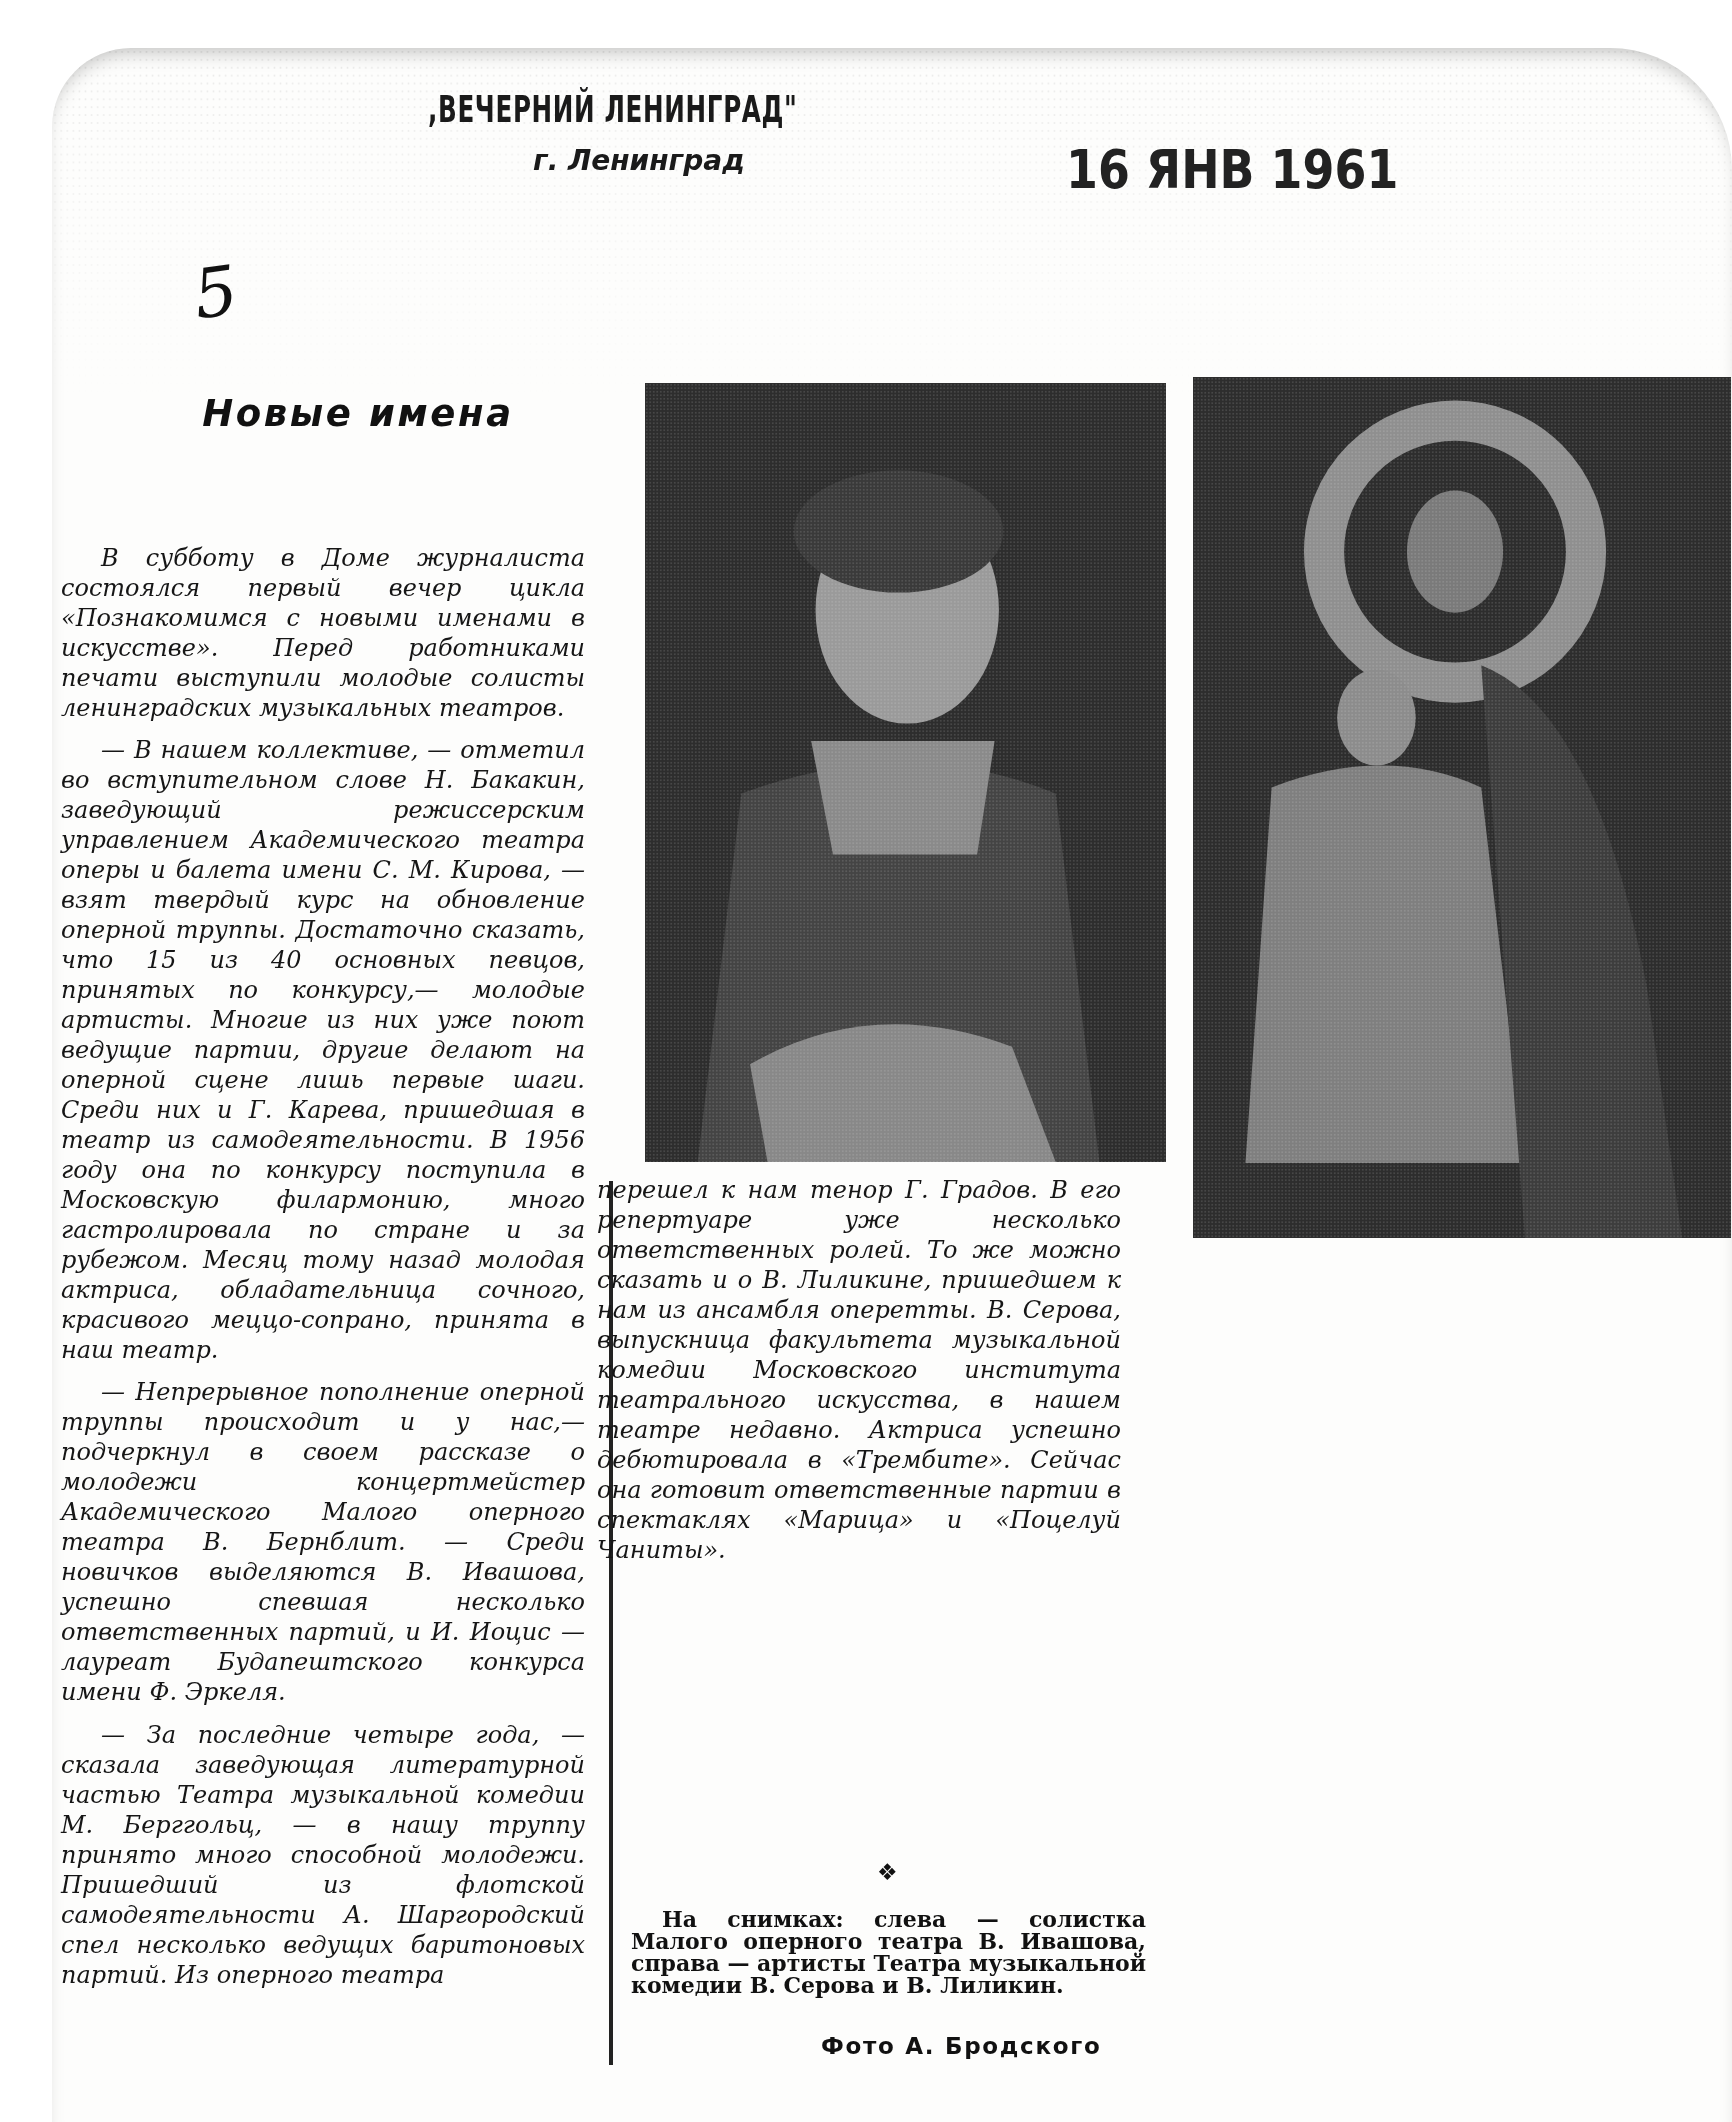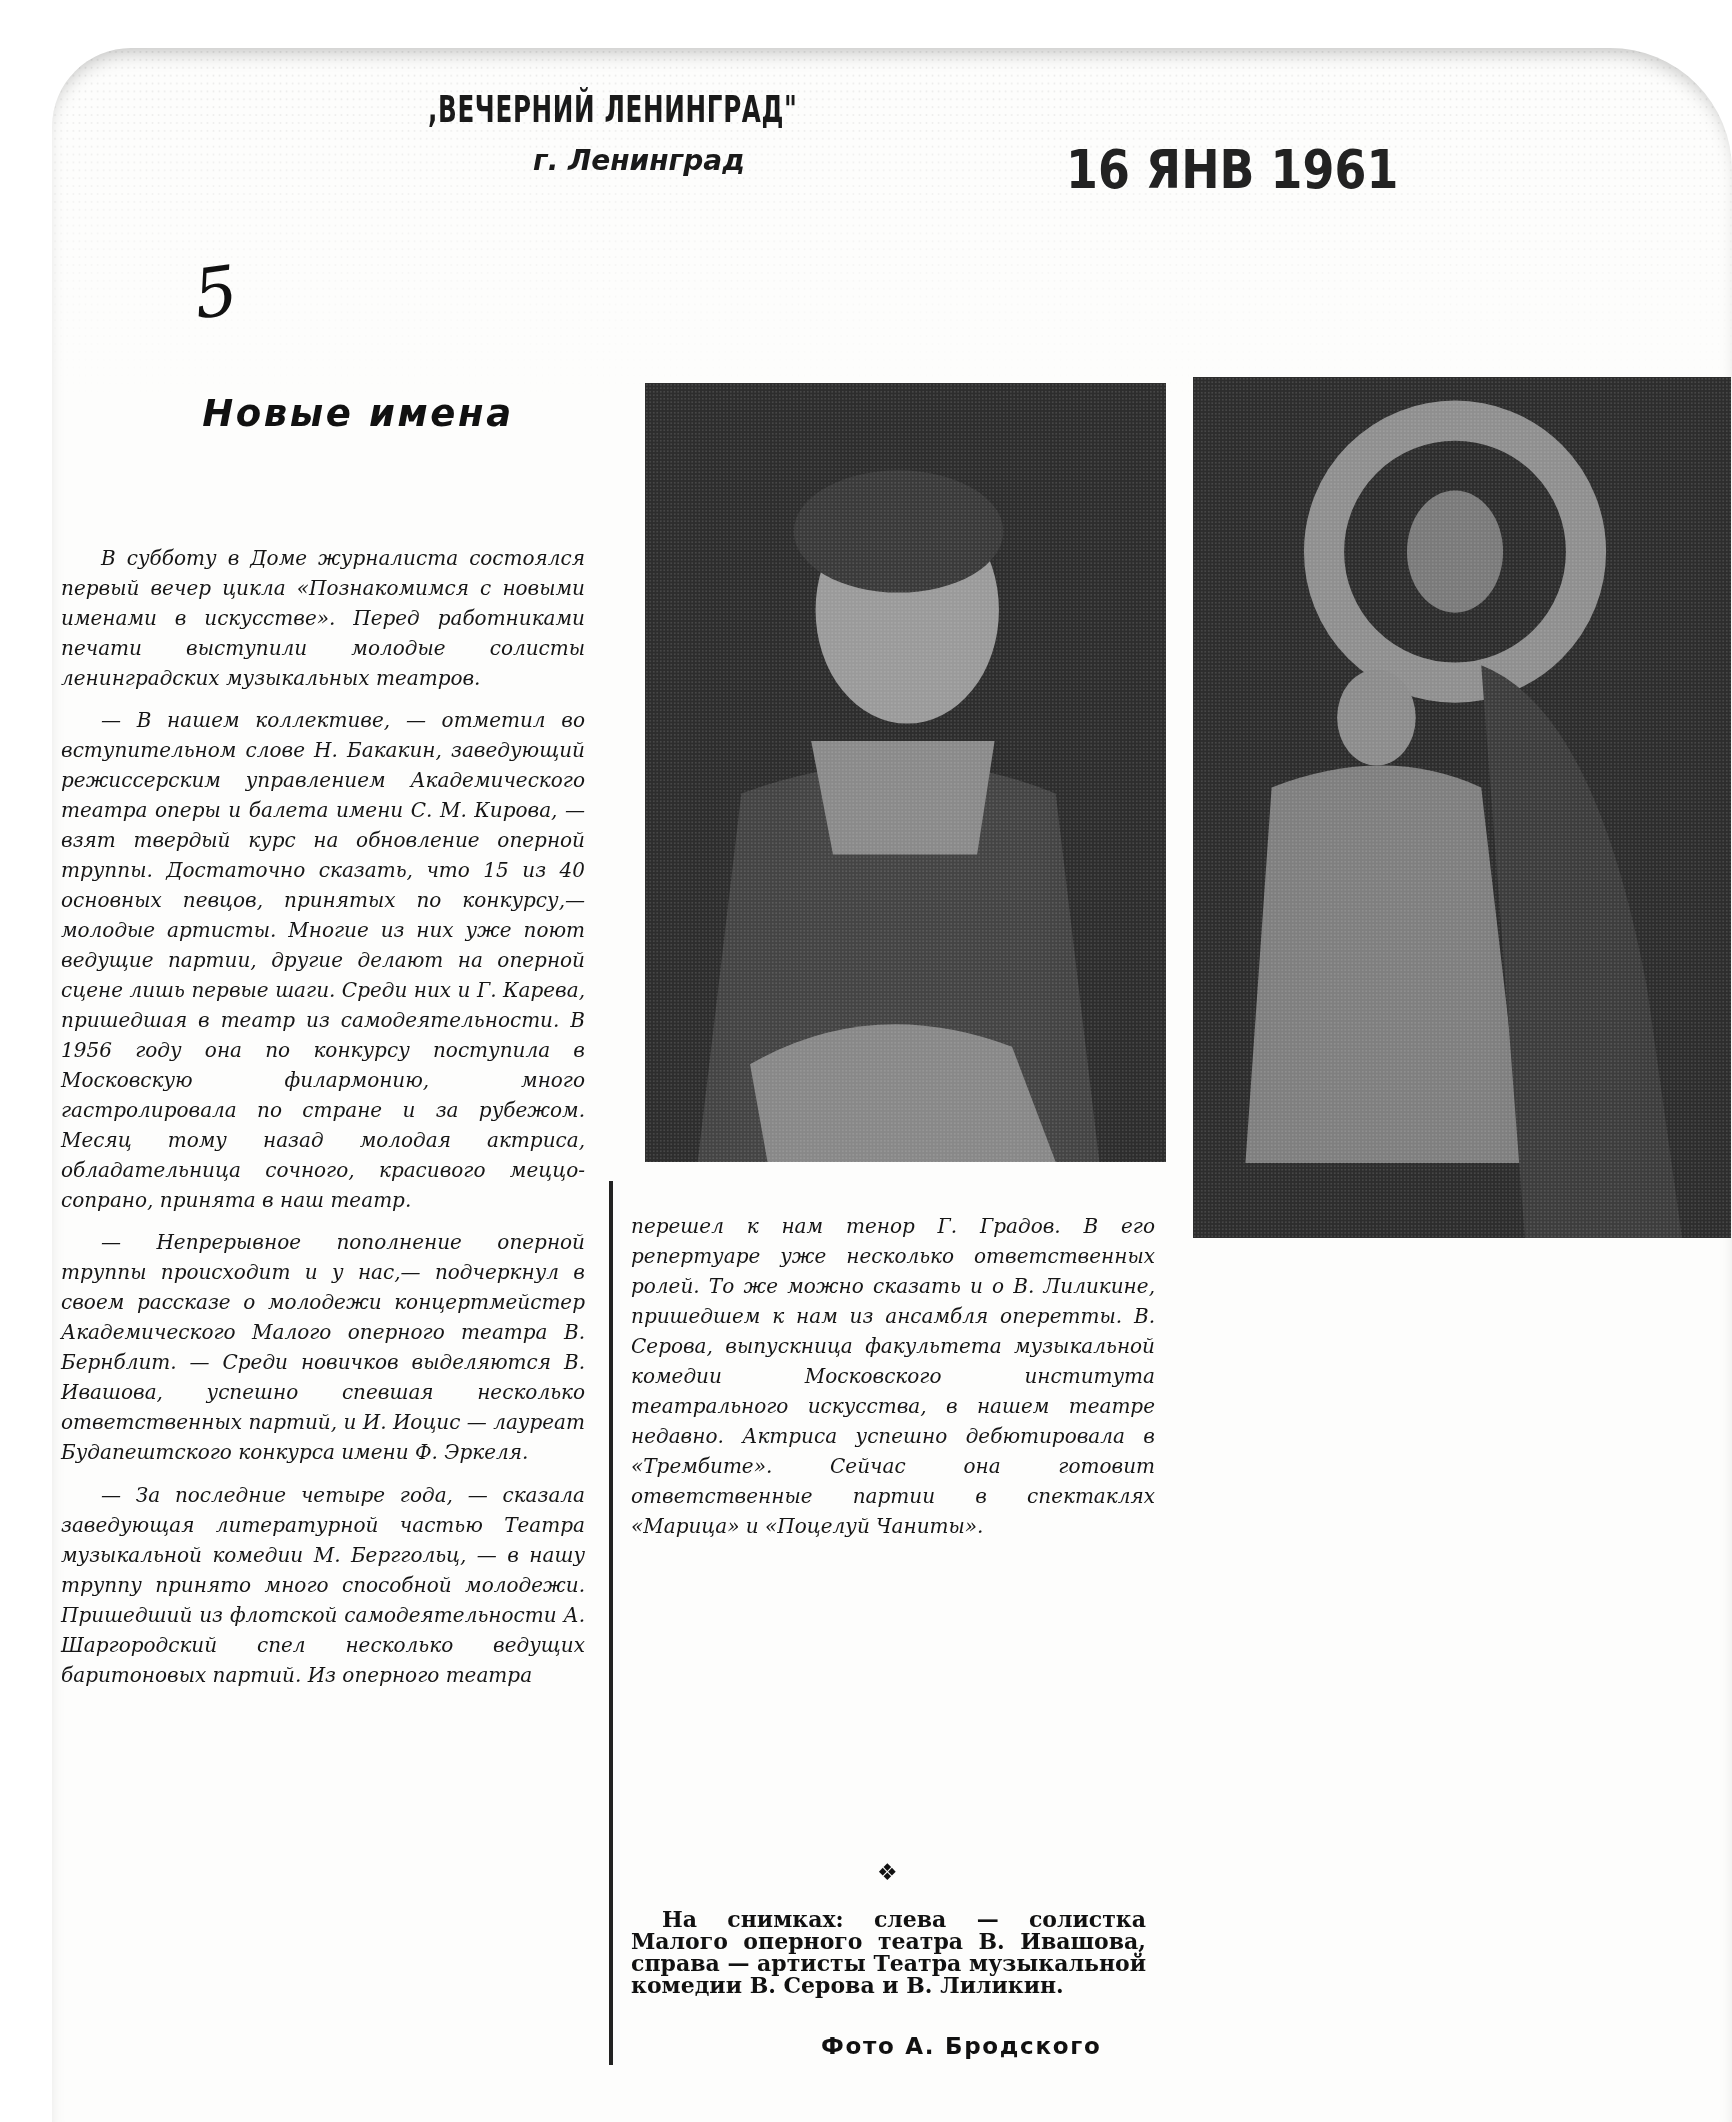--- a/index.html
+++ b/index.html
@@ -48,26 +48,26 @@
   }
   .headline {
     position: absolute; left: 131px; top: 376px; width: 454px;
     font-family: "DejaVu Sans", sans-serif; font-weight: bold; font-style: italic;
     font-size: 37px; line-height: 75px; text-align: center; color: #111;
     letter-spacing: 2.6px;
   }
   .col {
     position: absolute;
     font-family: "DejaVu Serif", serif; font-style: italic;
-    font-size: 20px; line-height: 30px; text-align: justify;
+    font-size: 24px; line-height: 30px; text-align: justify;
     color: #161616;
   }
   .col p { margin: 0 0 12.2px 0; text-indent: 40px; }
   .col-1 { left: 61px; top: 543px; width: 524px; }
-  .col-2 { left: 631px; top: 1175px; width: 524px; margin-top: 36px; }
+  .col-2 { left: 597px; top: 1175px; width: 524px; }
   .col-2 p.first { text-indent: 0; }
   .divider {
     position: absolute; left: 609px; top: 1181px; width: 3.5px; height: 884px;
     background: #222;
   }
   .photo {
     position: absolute; background: #2d2d2d; overflow: hidden;
   }
   .photo::after {
     content: ""; position: absolute; inset: 0;

